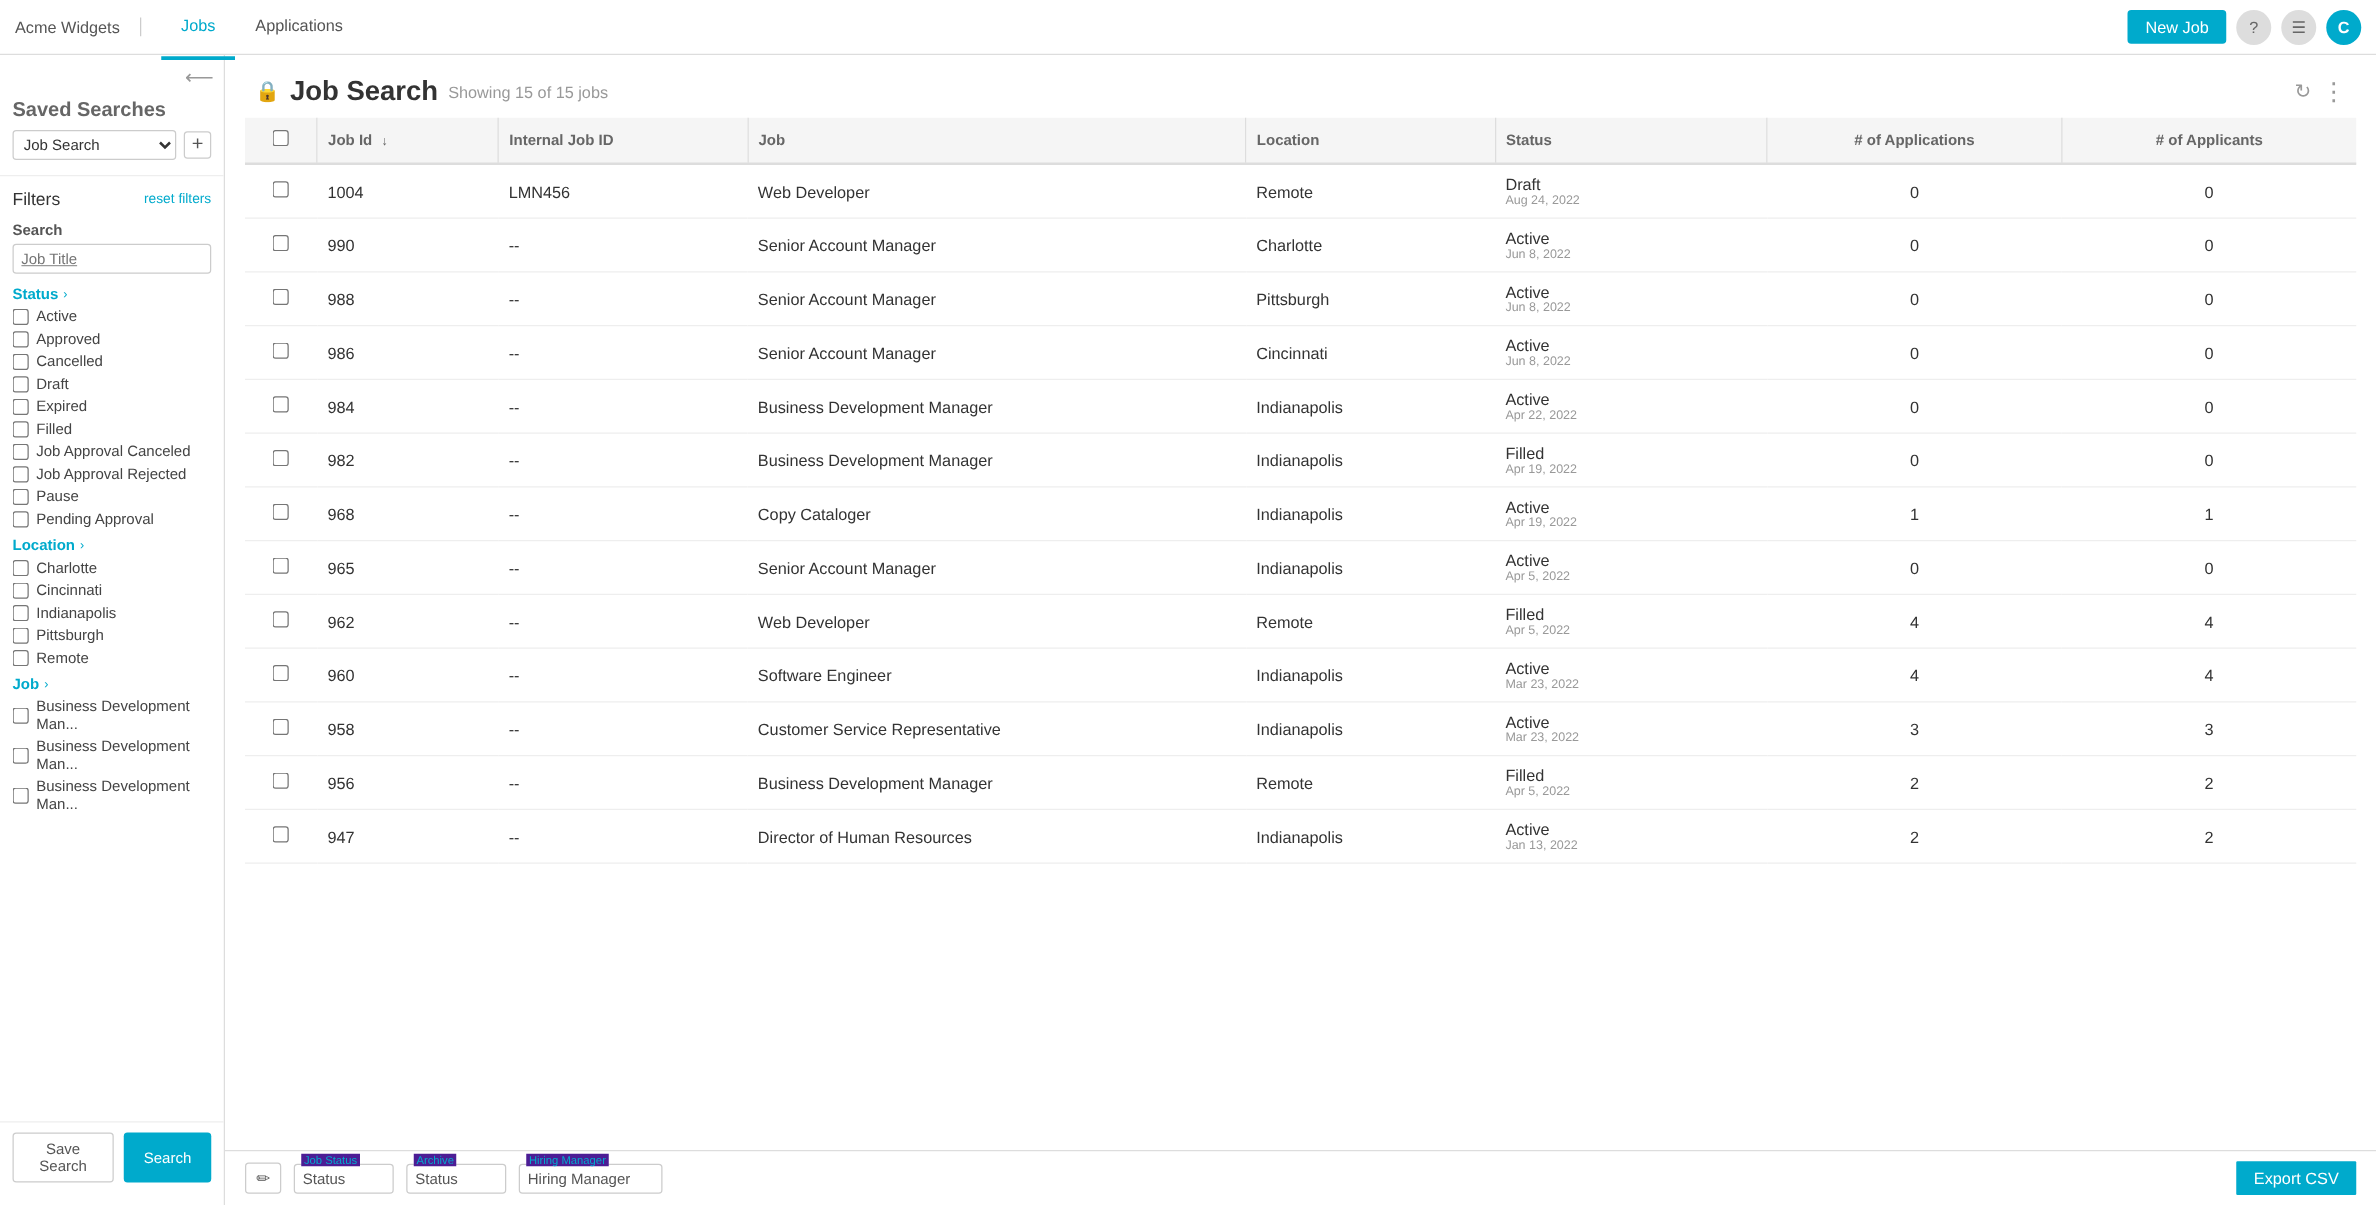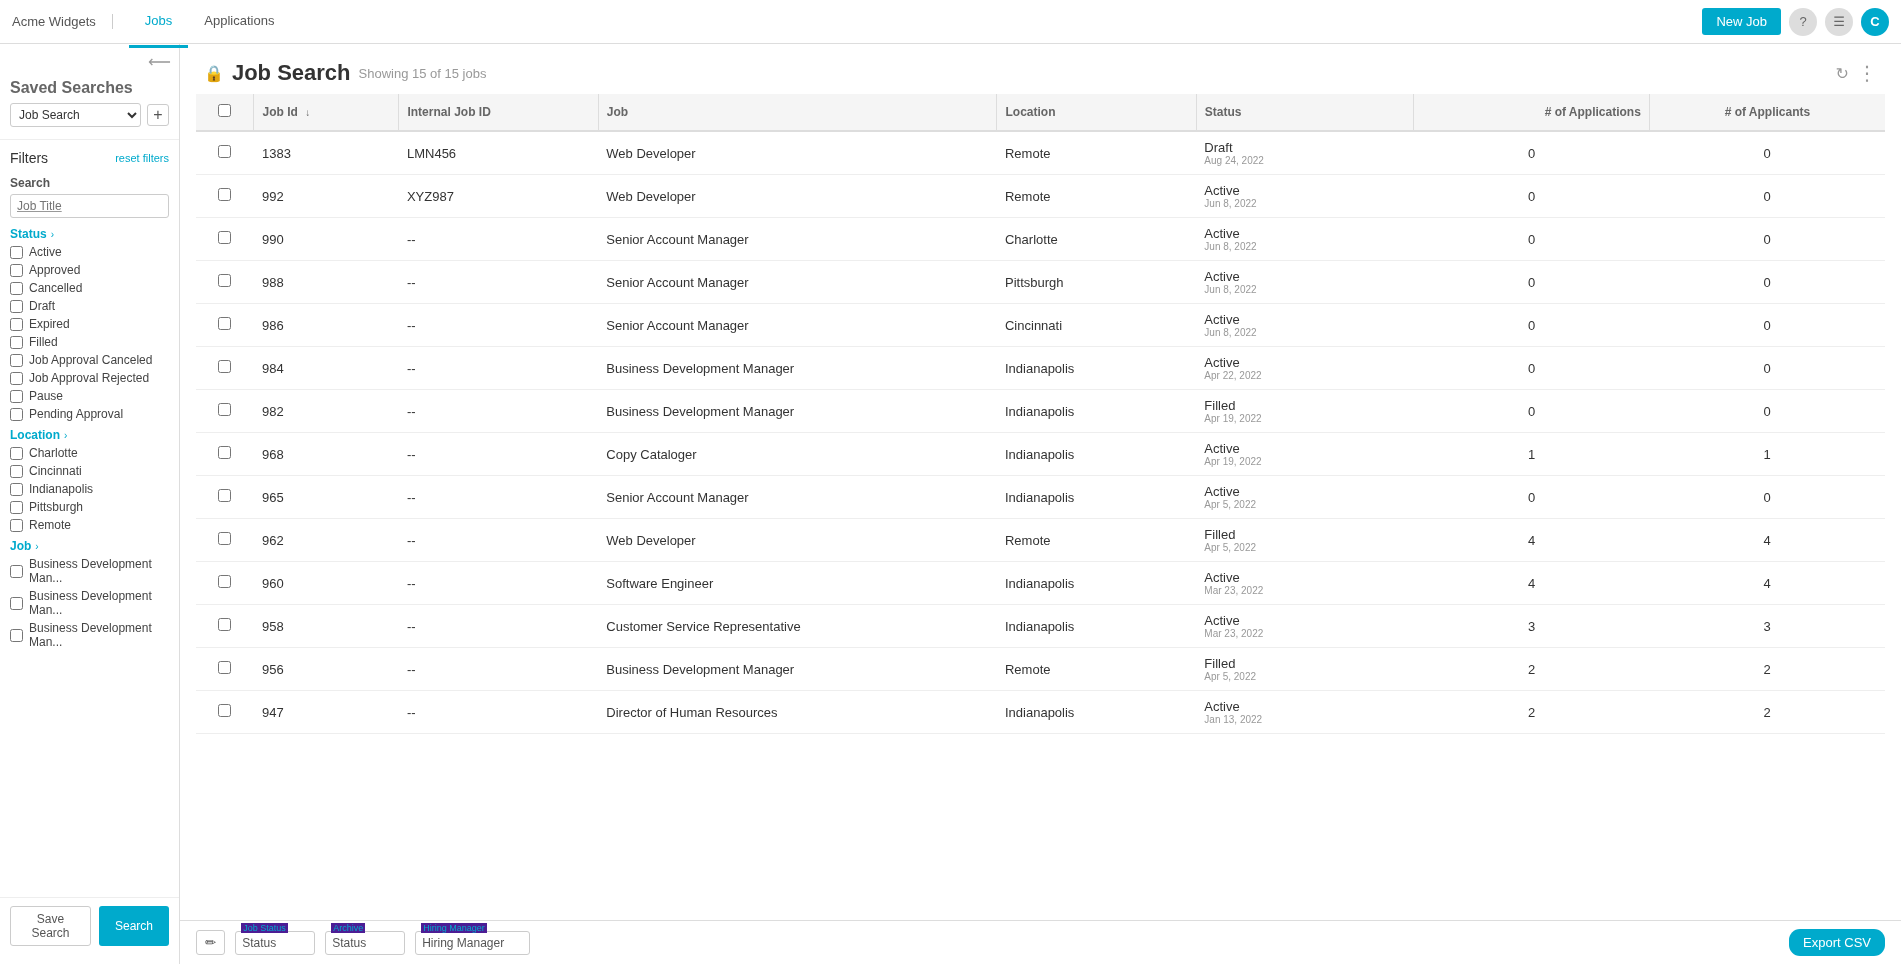--- a/index.html
+++ b/index.html
@@ -72,34 +72,34 @@
     tbody tr { border-bottom: 1px solid #eee; background: #fff; }
     tbody td { padding: 8px 8px; font-size: 13px; color: #333; vertical-align: middle; }
     .status-line1 { font-size: 13px; color: #333; }
     .status-line2 { font-size: 10px; color: #999; }
     .col-check { width: 32px; text-align: center; }
     .col-jobid { width: 80px; }
     .col-intjobid { width: 110px; }
     .col-job { width: 220px; }
     .col-location { width: 110px; }
     .col-status { width: 120px; }
-    .col-apps { width: 130px; text-align: right; }
+    .col-apps { width: 130px; text-align: center; }
     .col-applicants { width: 130px; text-align: center; }
     .sort-icon { margin-left: 4px; font-size: 10px; }
 
     
     .bottom-bar {
       display: flex; align-items: center; gap: 10px;
       padding: 8px 16px; border-top: 1px solid #ddd; background: #fff;
     }
     .bottom-edit-btn { background: none; border: 1px solid #ccc; border-radius: 3px; padding: 4px 8px; cursor: pointer; color: #555; }
     .filter-pill { display: flex; flex-direction: column; position: relative; }
     .filter-pill-label { font-size: 9px; color: #00aacc; position: absolute; top: -8px; left: 6px; background: #4c1d95; padding: 0 2px; }
     .filter-pill-select { border: 1px solid #ccc; border-radius: 3px; padding: 4px 24px 4px 6px; font-size: 12px; color: #555; background: #fff; appearance: none; min-width: 80px; cursor: pointer; }
-    .export-btn { margin-left: auto; background: #00aacc; color: #fff; border: none; border-radius: 11px; padding: 6px 14px; font-size: 13px; cursor: pointer; }
+    .export-btn { margin-left: auto; background: #00aacc; color: #fff; border: none; border-radius: 1px; padding: 6px 14px; font-size: 13px; cursor: pointer; }
   </style>
 </head>
 <body>
 
 <div class="topnav">
   <span class="topnav-brand">Acme Widgets</span>
   <nav class="topnav-links">
     <a class="topnav-link active">Jobs</a>
     <a class="topnav-link">Applications</a>
   </nav>
@@ -254,40 +254,27 @@
             <th class="col-job">Job</th>
             <th class="col-location">Location</th>
             <th class="col-status">Status</th>
             <th class="col-apps"># of Applications</th>
             <th class="col-applicants"># of Applicants</th>
           </tr>
         </thead>
         <tbody id="jobs-tbody">
             <tr>
       <td class="col-check"><input type="checkbox" style=""></td>
-      <td class="col-jobid">1383</td>
+      <td class="col-jobid">1004</td>
       <td class="col-intjobid">LMN456</td>
       <td class="col-job">Web Developer</td>
       <td class="col-location">Remote</td>
       <td class="col-status">
         <div class="status-line1">Draft</div>
         <div class="status-line2">Aug 24, 2022</div>
-      </td>
-      <td class="col-apps" style="text-align:center">0</td>
-      <td class="col-applicants" style="text-align:center">0</td>
-    </tr>
-            <tr>
-      <td class="col-check"><input type="checkbox" style=""></td>
-      <td class="col-jobid">992</td>
-      <td class="col-intjobid">XYZ987</td>
-      <td class="col-job">Web Developer</td>
-      <td class="col-location">Remote</td>
-      <td class="col-status">
-        <div class="status-line1">Active</div>
-        <div class="status-line2">Jun 8, 2022</div>
       </td>
       <td class="col-apps" style="text-align:center">0</td>
       <td class="col-applicants" style="text-align:center">0</td>
     </tr>
             <tr>
       <td class="col-check"><input type="checkbox" style=""></td>
       <td class="col-jobid">990</td>
       <td class="col-intjobid">--</td>
       <td class="col-job">Senior Account Manager</td>
       <td class="col-location">Charlotte</td>

